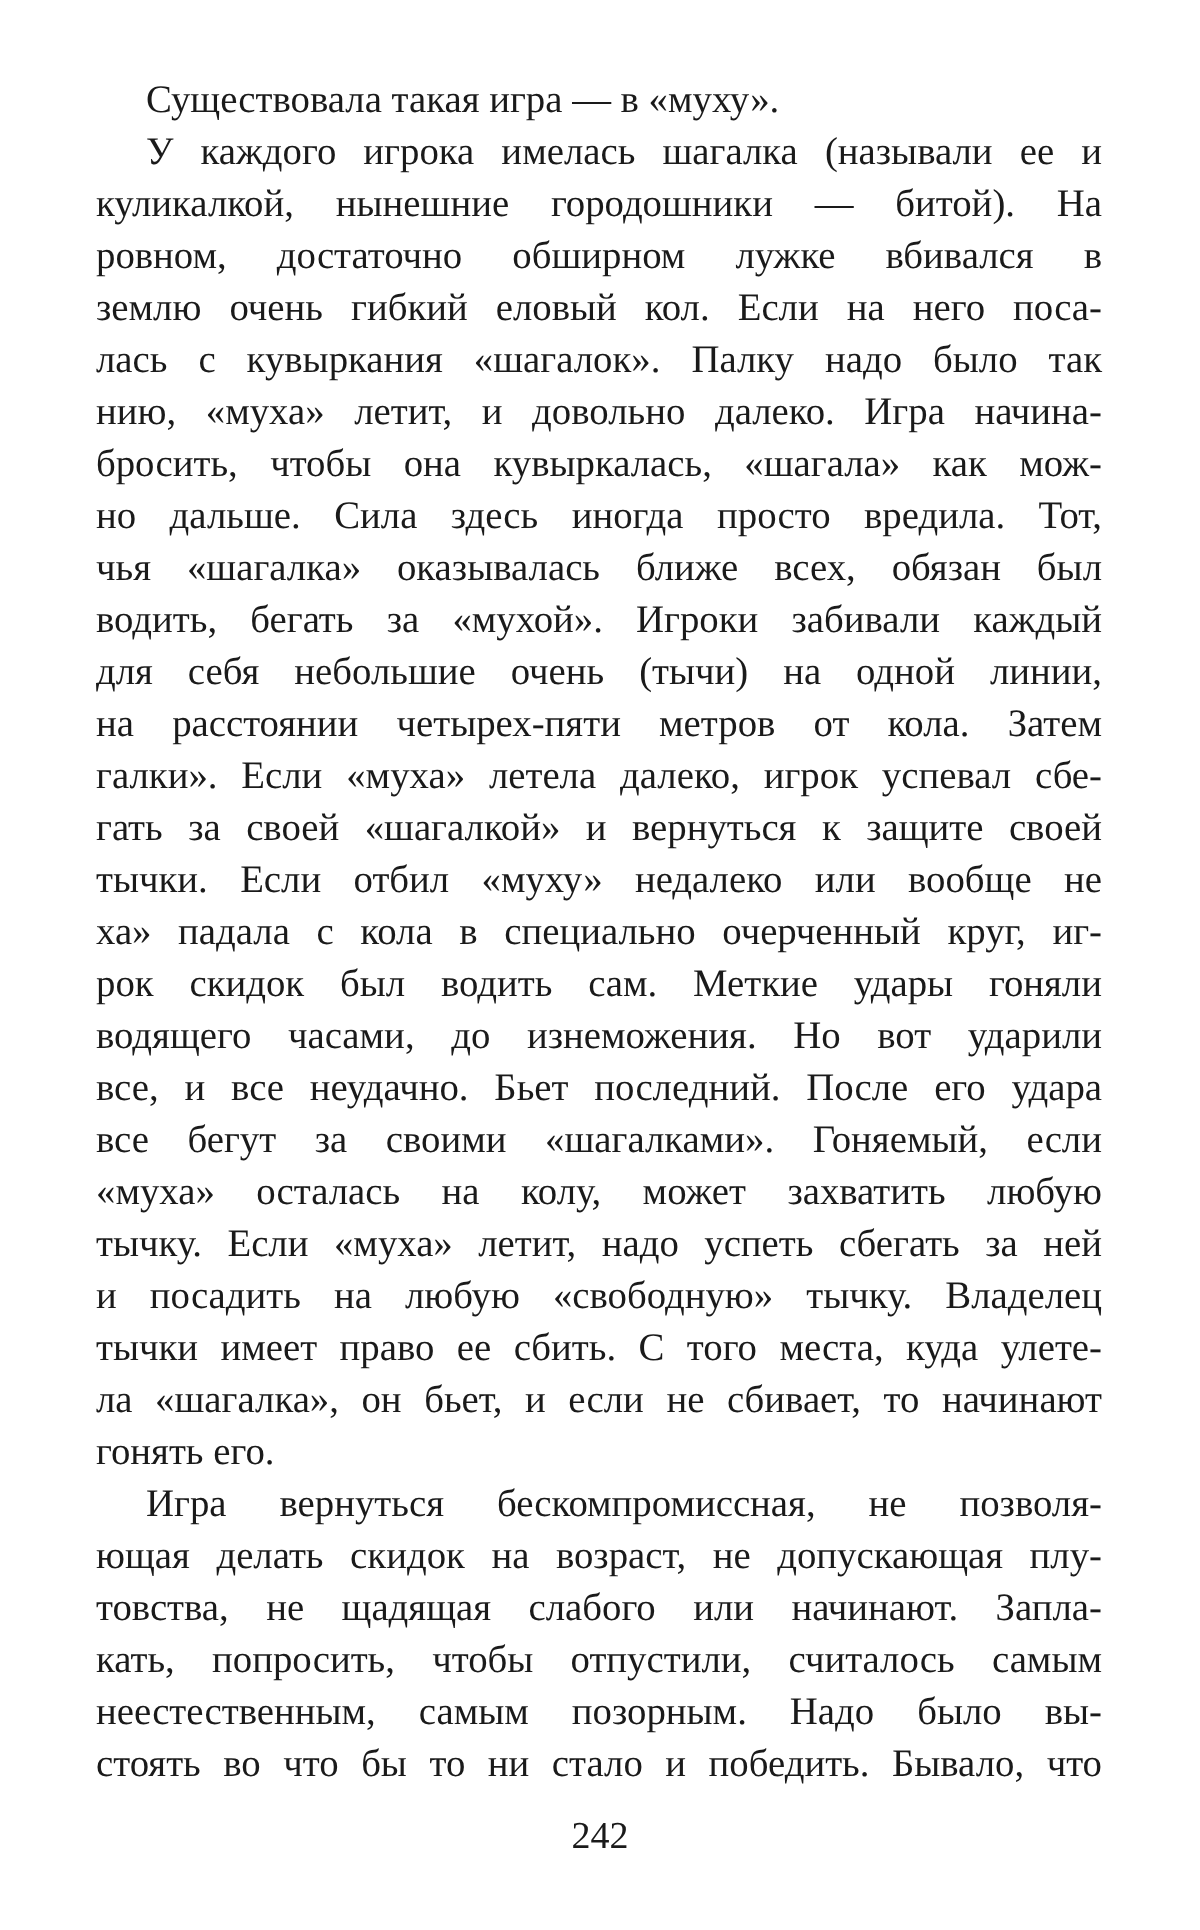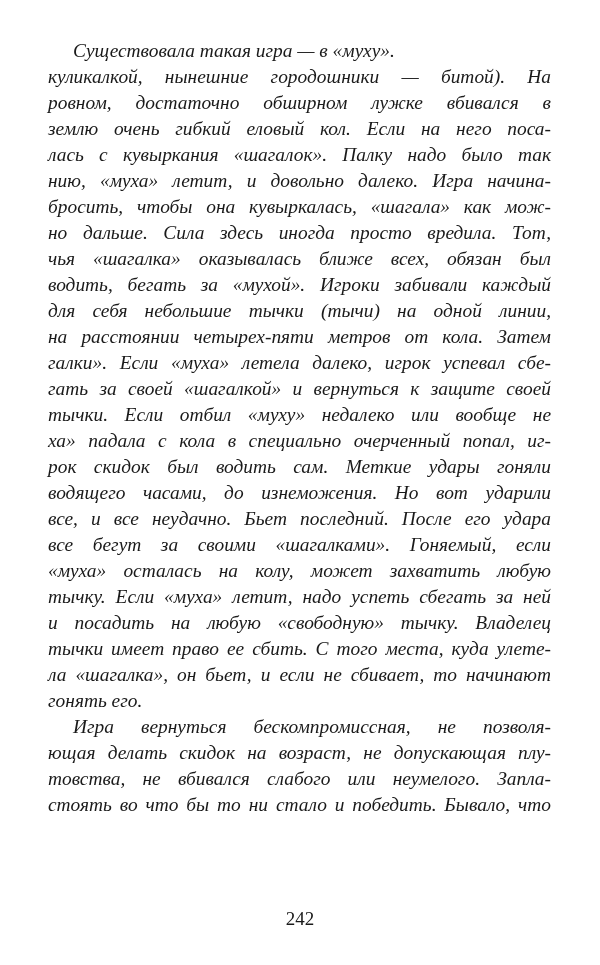--- a/index.html
+++ b/index.html
@@ -2,61 +2,64 @@
 <html><head>
 <meta charset="utf-8">
 <style>
   html, body { margin: 0; padding: 0; background: #ffffff; }
   body { width: 600px; height: 965px; position: relative; overflow: hidden; }
   .page {
     position: absolute; left: 48px; top: 38px; width: 503px;
     font-family: "Liberation Serif", "DejaVu Serif", serif;
     font-size: 19.4px; line-height: 26px; color: #1a1a1a;
   }
-  .line { display: block; white-space: nowrap; height: 26px; text-align: justify; text-align-last: justify; font-style: italic; }
+  .line { display: block; white-space: nowrap; height: 26px; text-align: justify; text-align-last: justify; }
   .line.last { text-align-last: left; }
   .line.indent { padding-left: 25px; }
   .page-number {
     position: absolute; left: 0; width: 600px; top: 908px; text-align: center;
     font-family: "Liberation Serif", "DejaVu Serif", serif; font-size: 19px; color: #1a1a1a;
   }
 </style>
 </head>
 <body>
 
 <div class="page">
 
   <span class="line indent last">Существовала такая игра — в «муху».</span>
 
+  <span class="line indent">У каждого игрока имелась шагалка (называли ее и</span>
   <span class="line">куликалкой, нынешние городошники — битой). На</span>
   <span class="line">ровном, достаточно обширном лужке вбивался в</span>
   <span class="line">землю очень гибкий еловый кол. Если на него поса-</span>
   <span class="line">лась с кувыркания «шагалок». Палку надо было так</span>
   <span class="line">нию, «муха» летит, и довольно далеко. Игра начина-</span>
   <span class="line">бросить, чтобы она кувыркалась, «шагала» как мож-</span>
   <span class="line">но дальше. Сила здесь иногда просто вредила. Тот,</span>
   <span class="line">чья «шагалка» оказывалась ближе всех, обязан был</span>
   <span class="line">водить, бегать за «мухой». Игроки забивали каждый</span>
-  <span class="line">для себя небольшие тычки (тычи) на одной линии,</span>
+  <span class="line">для себя небольшие очень (тычи) на одной линии,</span>
   <span class="line">на расстоянии четырех-пяти метров от кола. Затем</span>
   <span class="line">галки». Если «муха» летела далеко, игрок успевал сбе-</span>
   <span class="line">гать за своей «шагалкой» и вернуться к защите своей</span>
   <span class="line">тычки. Если отбил «муху» недалеко или вообще не</span>
-  <span class="line">ха» падала с кола в специально очерченный попал, иг-</span>
+  <span class="line">ха» падала с кола в специально очерченный круг, иг-</span>
   <span class="line">рок скидок был водить сам. Меткие удары гоняли</span>
   <span class="line">водящего часами, до изнеможения. Но вот ударили</span>
   <span class="line">все, и все неудачно. Бьет последний. После его удара</span>
   <span class="line">все бегут за своими «шагалками». Гоняемый, если</span>
   <span class="line">«муха» осталась на колу, может захватить любую</span>
   <span class="line">тычку. Если «муха» летит, надо успеть сбегать за ней</span>
   <span class="line">и посадить на любую «свободную» тычку. Владелец</span>
   <span class="line">тычки имеет право ее сбить. С того места, куда улете-</span>
   <span class="line">ла «шагалка», он бьет, и если не сбивает, то начинают</span>
   <span class="line last">гонять его.</span>
 
   <span class="line indent">Игра вернуться бескомпромиссная, не позволя-</span>
   <span class="line">ющая делать скидок на возраст, не допускающая плу-</span>
-  <span class="line">товства, не вбивался слабого или неумелого. Запла-</span>
+  <span class="line">товства, не щадящая слабого или начинают. Запла-</span>
+  <span class="line">кать, попросить, чтобы отпустили, считалось самым</span>
+  <span class="line">неестественным, самым позорным. Надо было вы-</span>
   <span class="line">стоять во что бы то ни стало и победить. Бывало, что</span>
 
 </div>
 
 <div class="page-number">242</div>
 
 </body></html>

